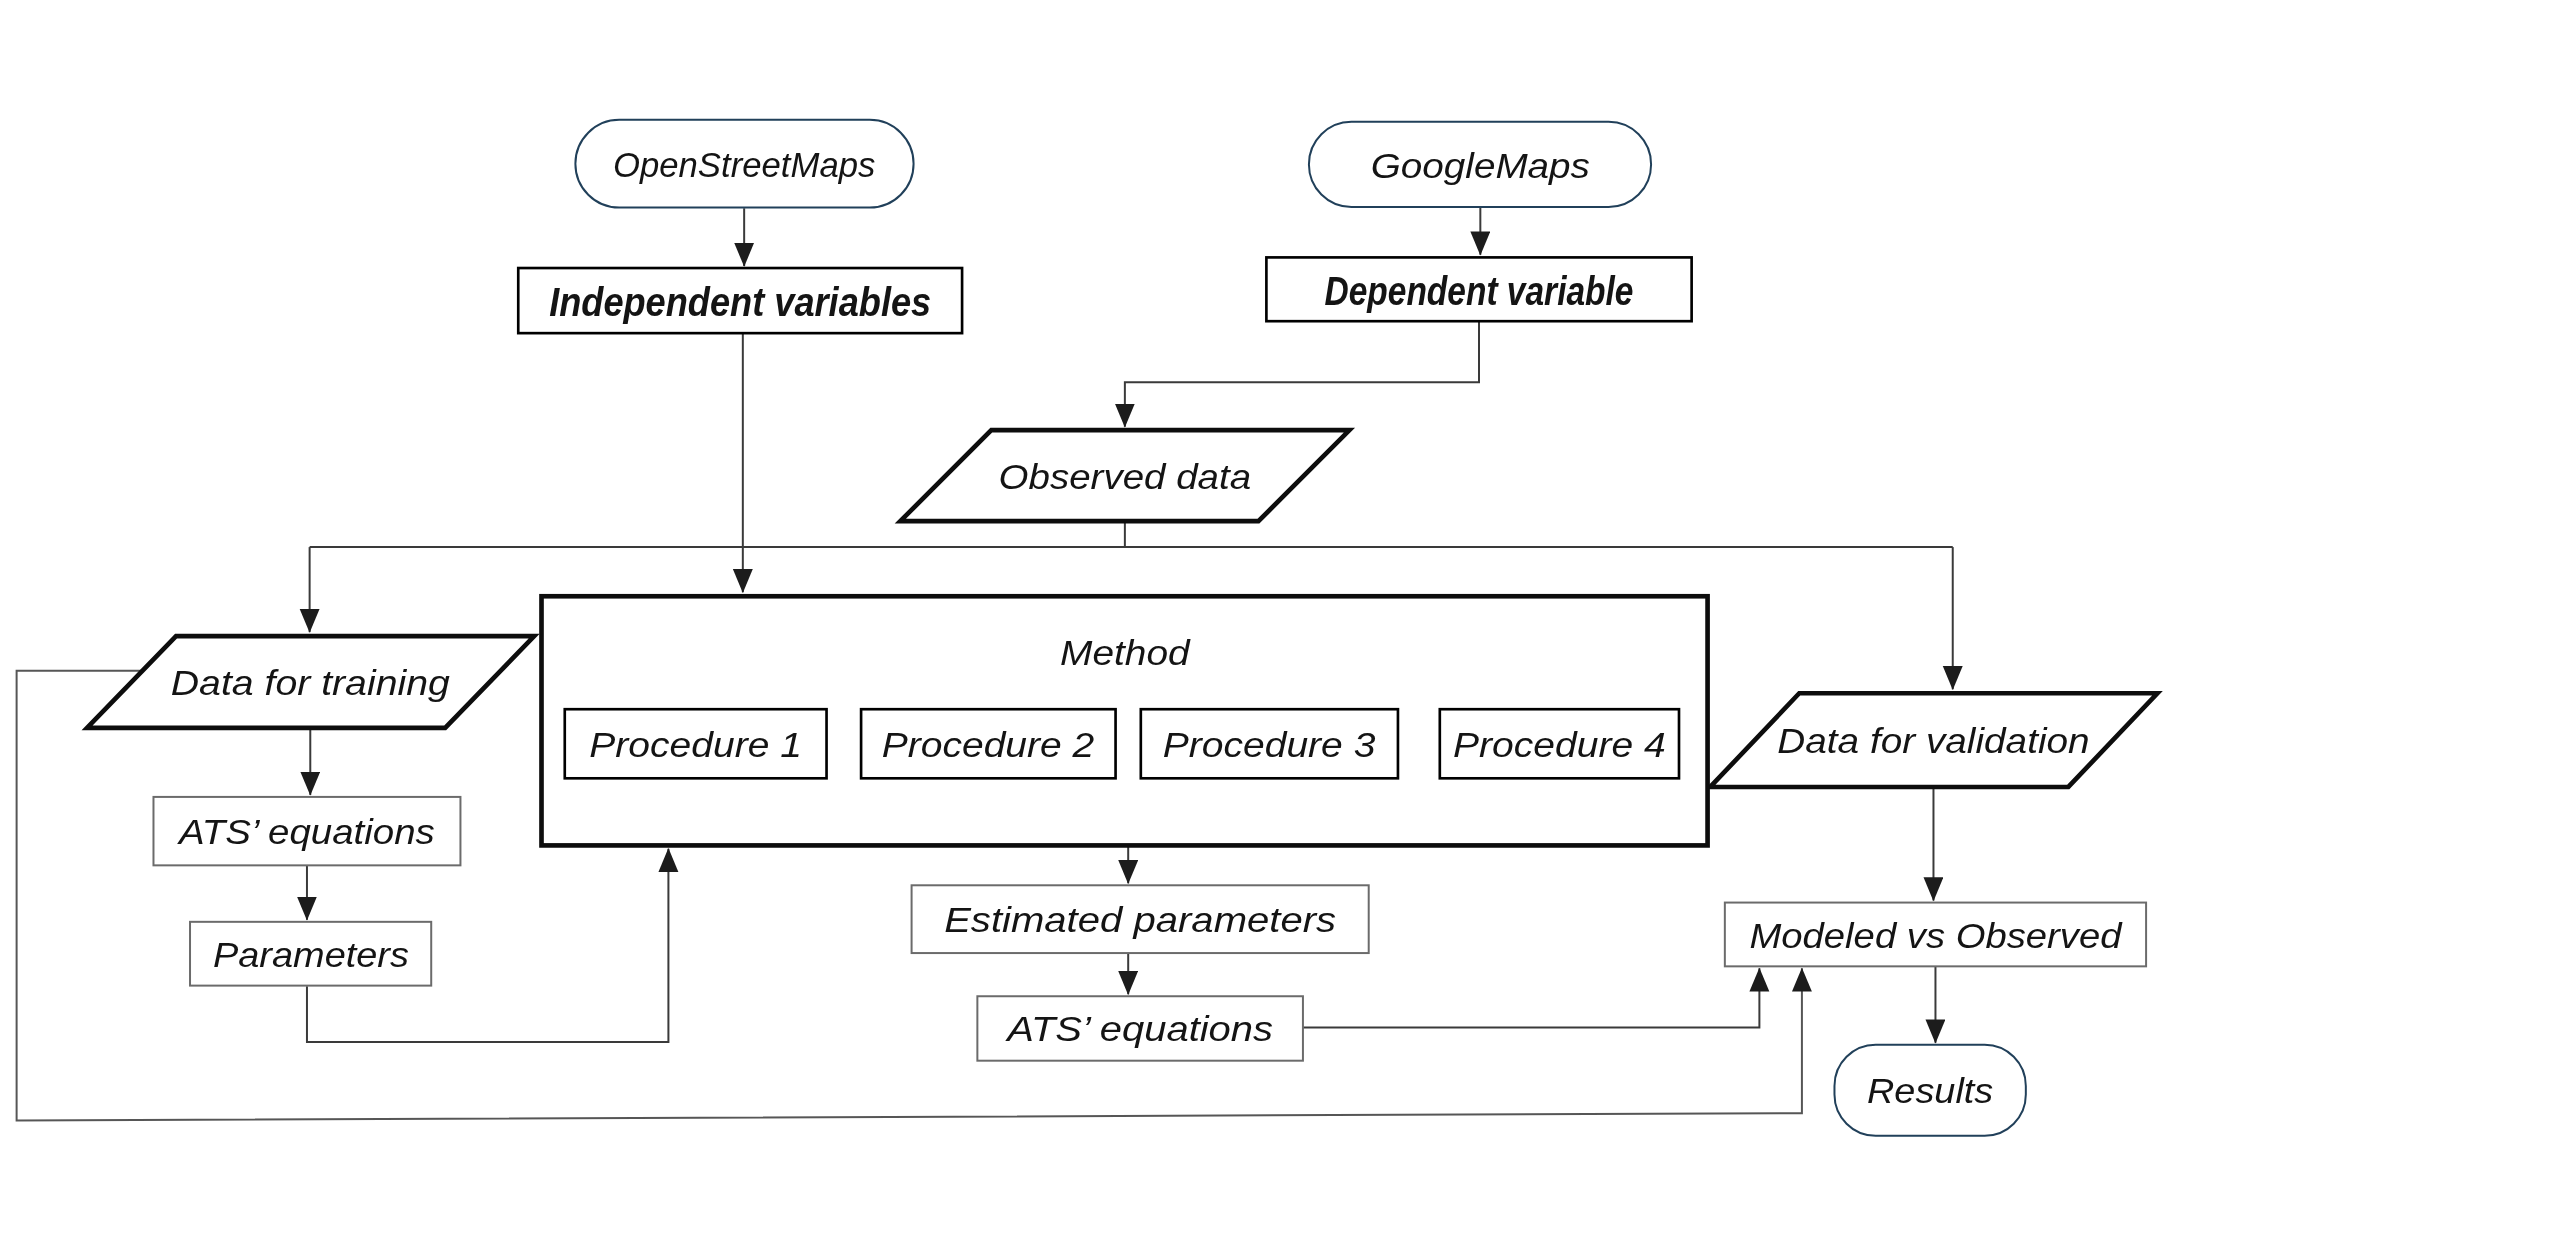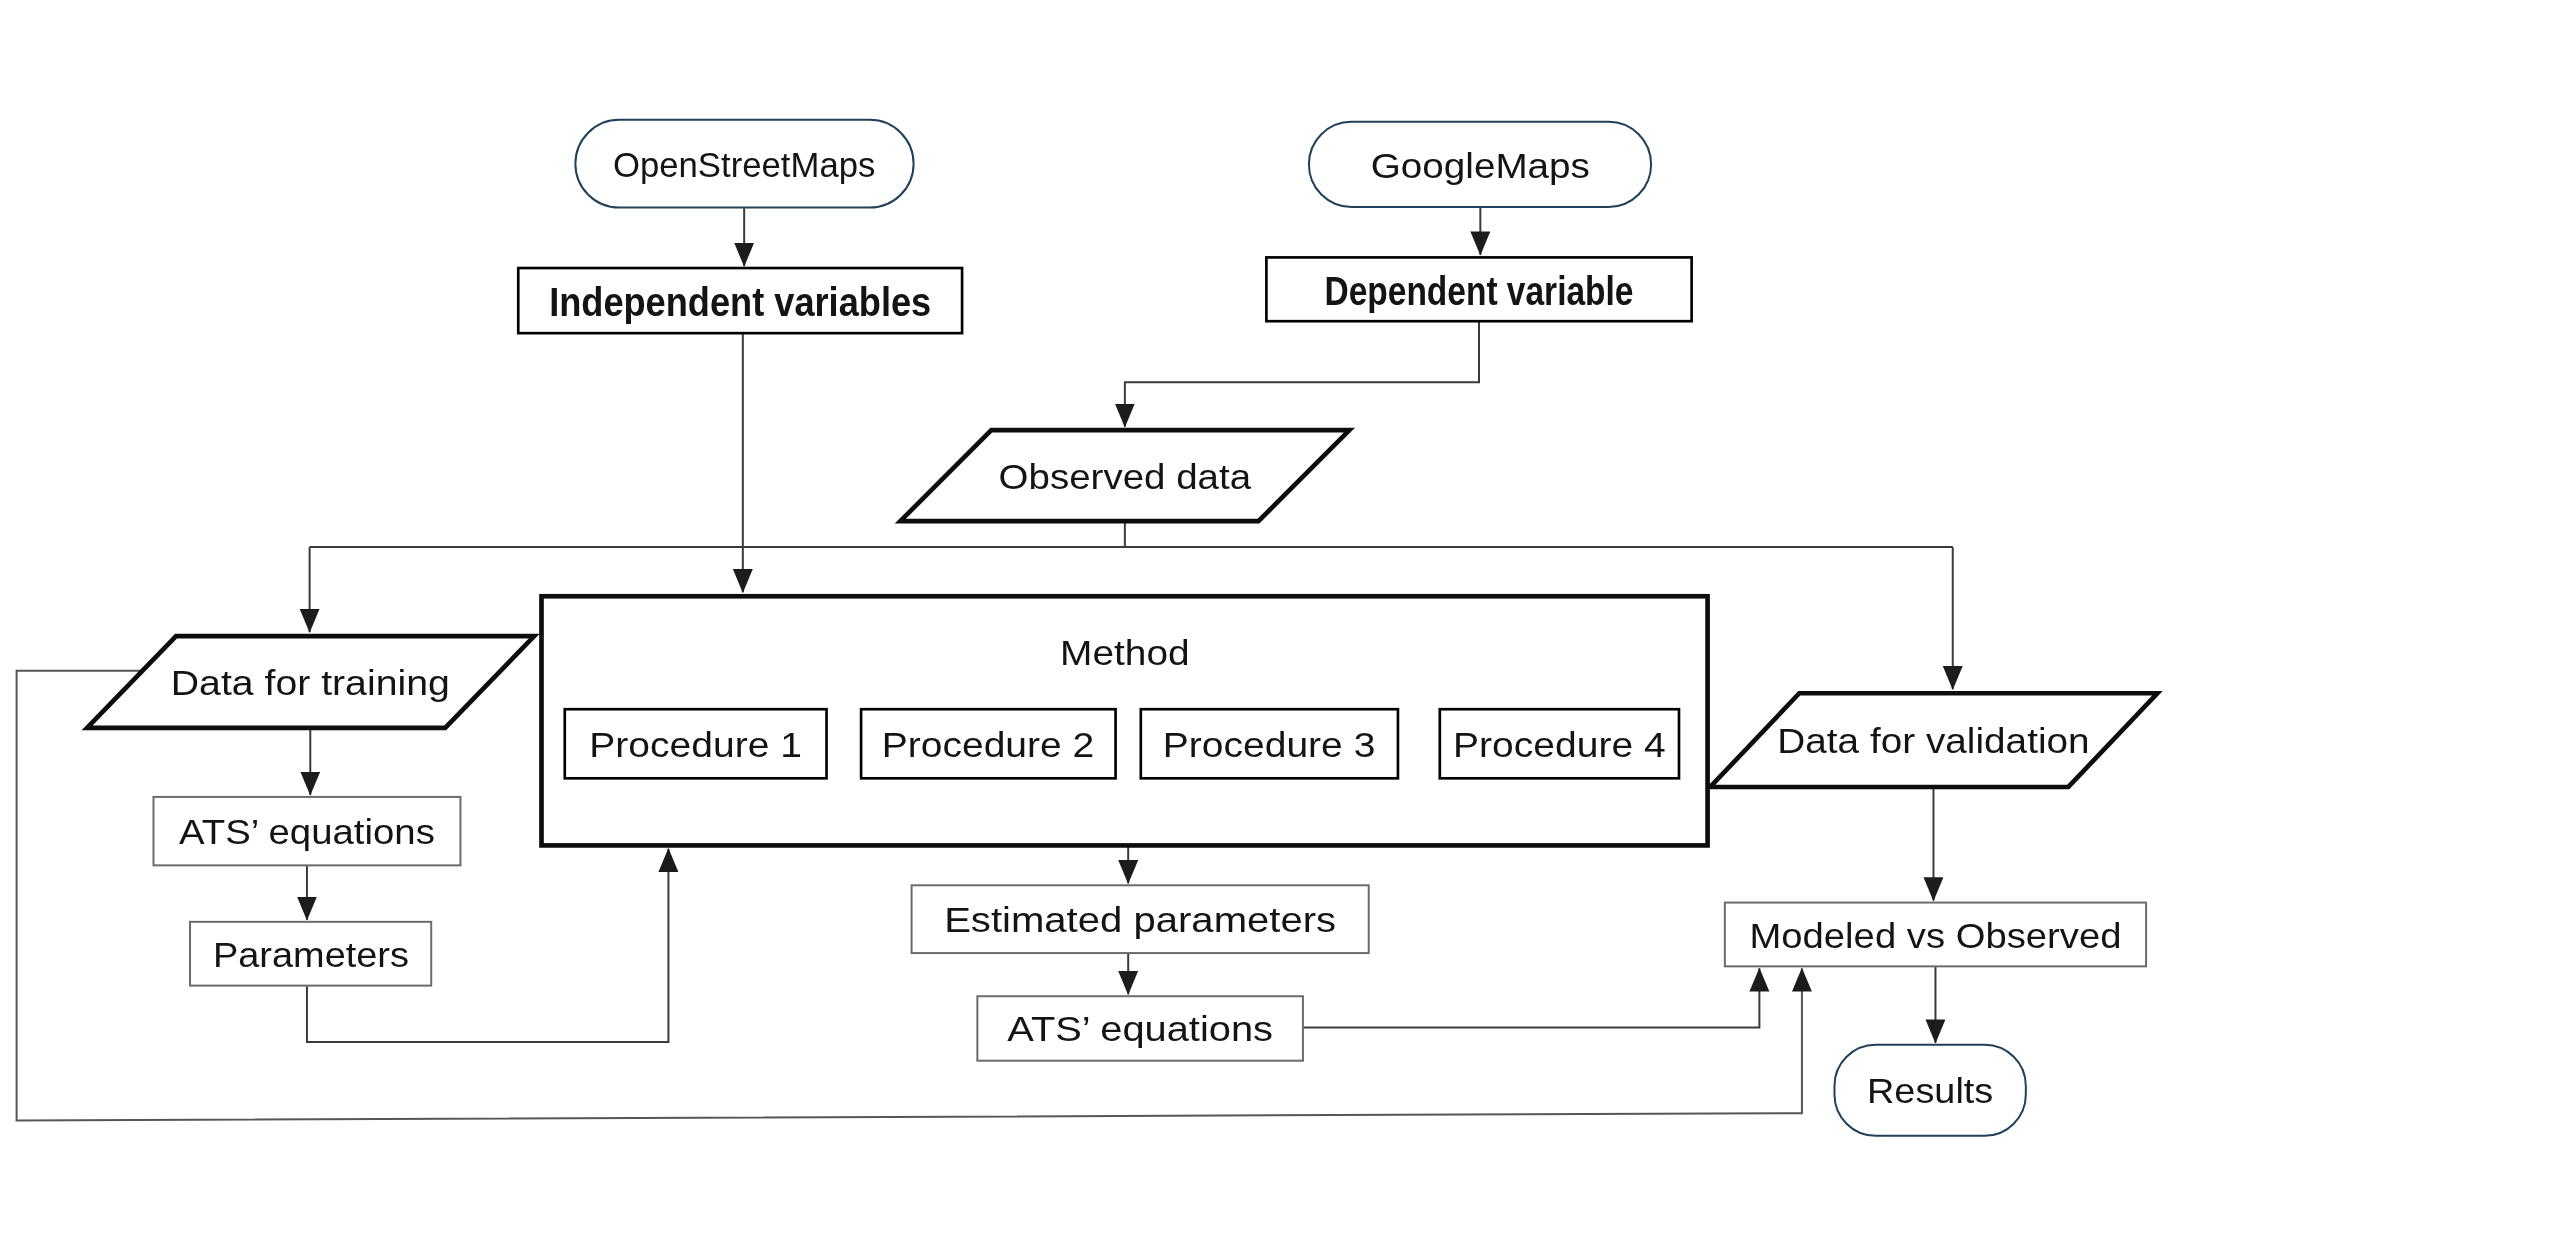--- a/index.html
+++ b/index.html
@@ -2,20 +2,21 @@
 <html style="font-size:12.6px"><head>
 <meta charset="utf-8">
 <style>
   html, body { margin: 0; padding: 0; background: #ffffff; }
   .stage {
     position: relative;
     width: 2172px;
     height: 1249px;
     background: #ffffff;
     font-family: "Liberation Sans", sans-serif;
+    font-style: italic;
   }
   .stage svg { display: block; width: 100%; height: 100%; }
 
   text {
     font-family: "Liberation Sans", sans-serif;
     font-size: 54px;
     fill: #141414;
   }
   text.bold { font-weight: 700; font-size: 62px; }
 

